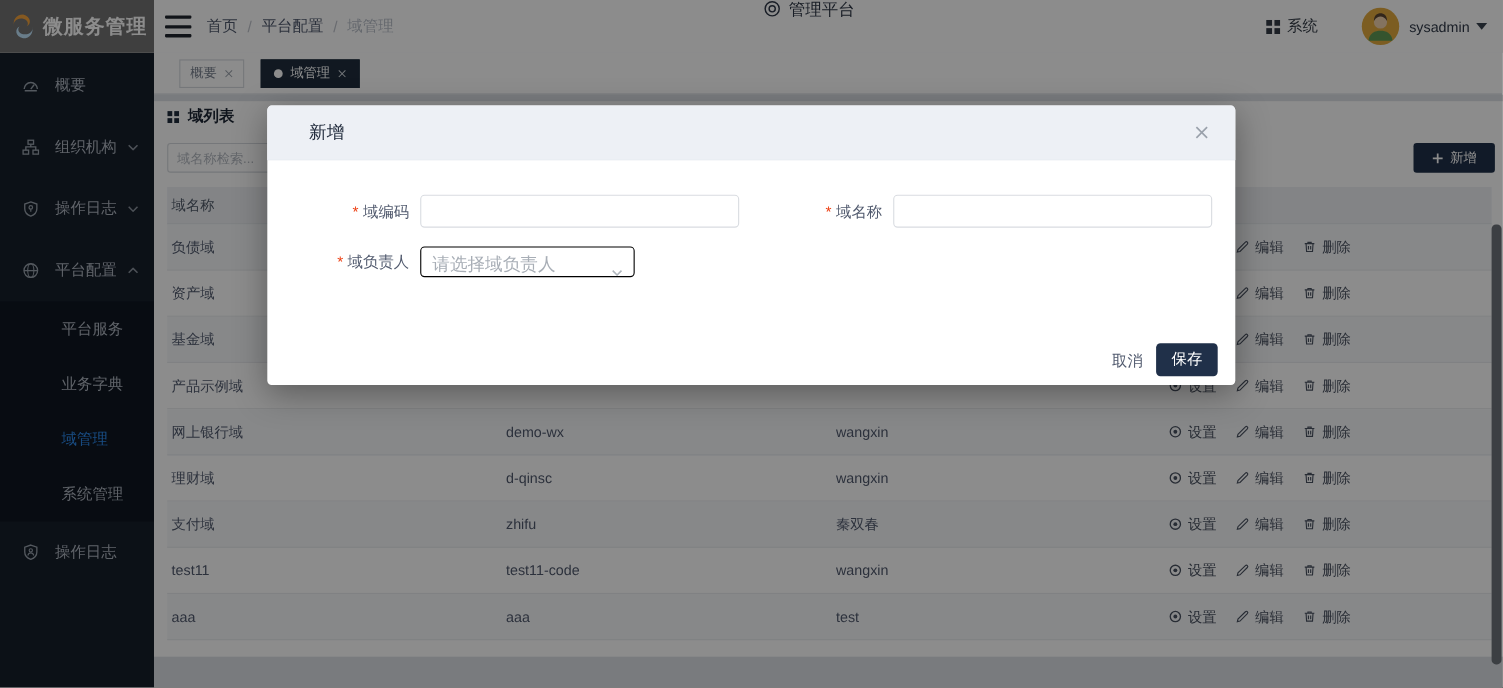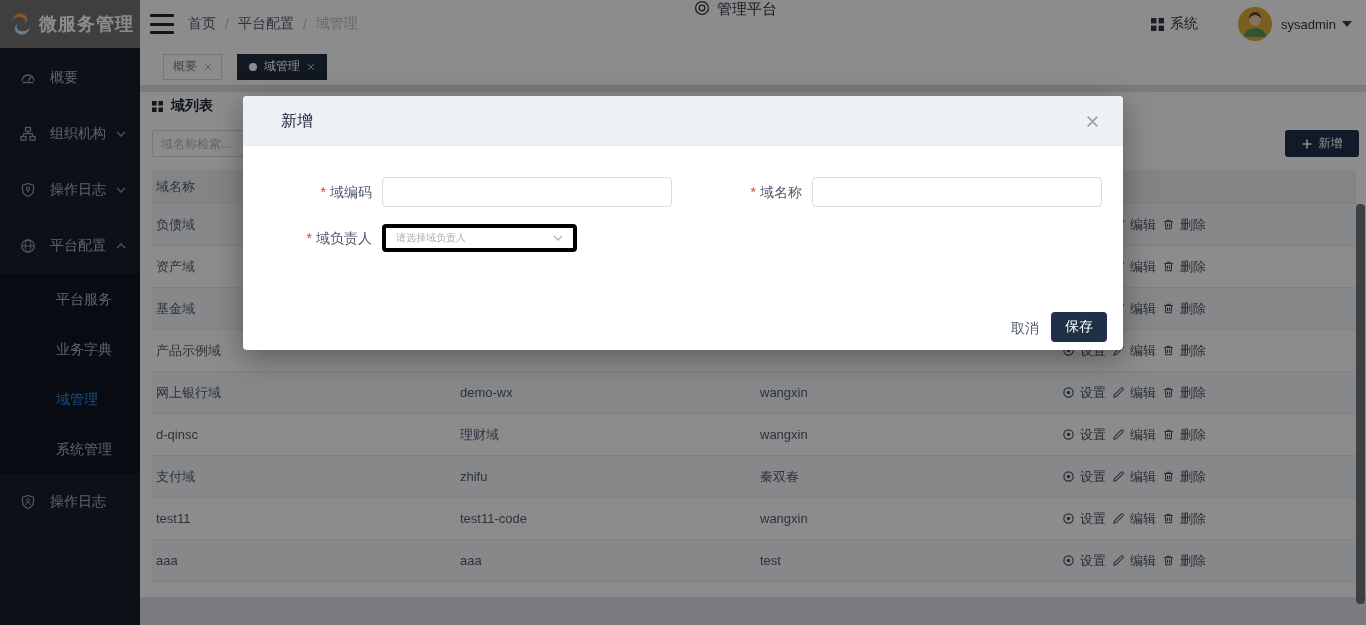--- a/index.html
+++ b/index.html
@@ -49,36 +49,36 @@
   .search-input::placeholder{color:#b3b8c0;}
   .add-btn{position:absolute;right:7px;top:38px;width:74px;height:27px;background:#203049;border:none;border-radius:3px;color:#fff;font-size:12px;display:flex;align-items:center;justify-content:center;gap:7px;cursor:pointer;}
 
   .table{position:absolute;left:12px;right:10px;top:78px;}
   .thead,.tr{display:grid;grid-template-columns:304px 300px 302px 1fr;}
   .thead{height:34px;line-height:34px;background:#eef1f5;border-bottom:1px solid #e2e6ea;font-size:13px;color:#505a68;}
   .th{padding-left:4px;}
   .tr{height:42px;border-bottom:1px solid #e9ebee;font-size:13px;color:#515a6e;align-items:center;}
   .tr:nth-child(even){background:#f6f8fa;}
   .td{padding-left:4px;overflow:hidden;white-space:nowrap;}
-  .td.actions{display:flex;gap:6px;}
+  .td.actions{display:flex;gap:17px;}
   .act{display:inline-flex;align-items:center;gap:5px;color:#4a5261;cursor:pointer;}
   .act svg{flex:none;}
 
   .scrollbar{position:absolute;right:1px;top:156px;width:9px;height:400px;background:#6d737b;border-radius:4px;z-index:6;}
 
   
   .dim{position:absolute;inset:0;background:rgba(0,0,0,0.45);z-index:40;}
   .modal{position:absolute;left:243px;top:96px;width:880px;height:254px;background:#fff;border-radius:4px;box-shadow:0 8px 30px rgba(0,0,0,0.35);z-index:50;}
   .modal-header{position:absolute;left:0;top:0;right:0;height:50px;background:#edf0f5;border-radius:4px 4px 0 0;border-bottom:1px solid #e3e7ee;}
   .modal-title{position:absolute;left:38px;top:0;line-height:50px;font-size:16px;color:#212b3c;font-weight:500;}
   .modal-close{position:absolute;right:24px;top:18px;color:#9aa1ab;cursor:pointer;}
   .m-label{position:absolute;width:100px;text-align:right;font-size:14px;color:#515a6e;}
   .m-label .req{color:#ed4014;margin-right:4px;}
   .m-input{position:absolute;height:30px;border:1px solid #d9dce1;border-radius:4px;background:#fff;padding:0 10px;font-size:13px;color:#515a6e;outline:none;}
-  .m-select{position:absolute;height:28px;border:4px solid #000000;border-radius:4px;background:#fff;display:flex;align-items:center;padding:0 10px;font-size:10px;color:#a8aeb6;cursor:pointer;}
+  .m-select{position:absolute;height:28px;border:1px solid #000000;border-radius:4px;background:#fff;display:flex;align-items:flex-end;padding:0 10px;font-size:16px;color:#a8aeb6;cursor:pointer;}
   .m-select .sel-chev{position:absolute;right:10px;color:#b0b6bd;}
   .btn-cancel{position:absolute;left:760px;top:216px;width:44px;height:30px;line-height:30px;text-align:center;font-size:14px;color:#515a6e;background:none;border:none;cursor:pointer;}
   .btn-save{position:absolute;left:808px;top:216px;width:56px;height:30px;background:#203049;color:#fff;border:none;border-radius:4px;font-size:14px;cursor:pointer;}
 </style>
 </head>
 <body>
 
 <svg width="0" height="0" style="position:absolute">
   <defs>
     <symbol id="i-target" viewBox="0 0 14 14">
@@ -404,22 +404,22 @@
               </span>
             <span class="act">
                 <svg width="13" height="13">
                   <use href="#i-trash"></use>
                 </svg>
                 <span>删除</span>
               </span>
           </div>
         </div>
         <div class="tr">
+          <div class="td">理财域</div>
           <div class="td">d-qinsc</div>
-          <div class="td">理财域</div>
           <div class="td">wangxin</div>
           <div class="td actions">
             <span class="act">
                 <svg width="13" height="13">
                   <use href="#i-target"></use>
                 </svg>
                 <span>设置</span>
               </span>
             <span class="act">
                 <svg width="13" height="13">

